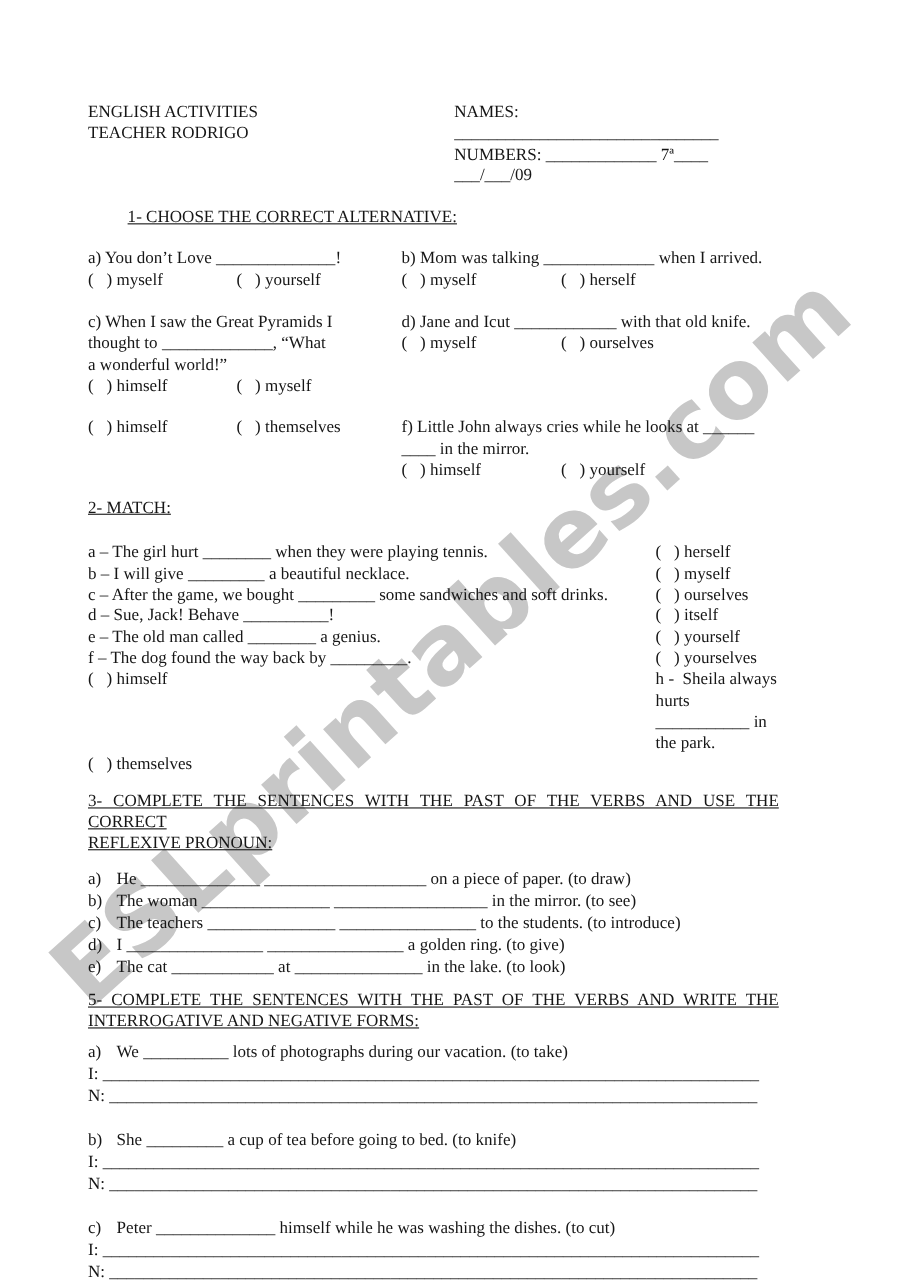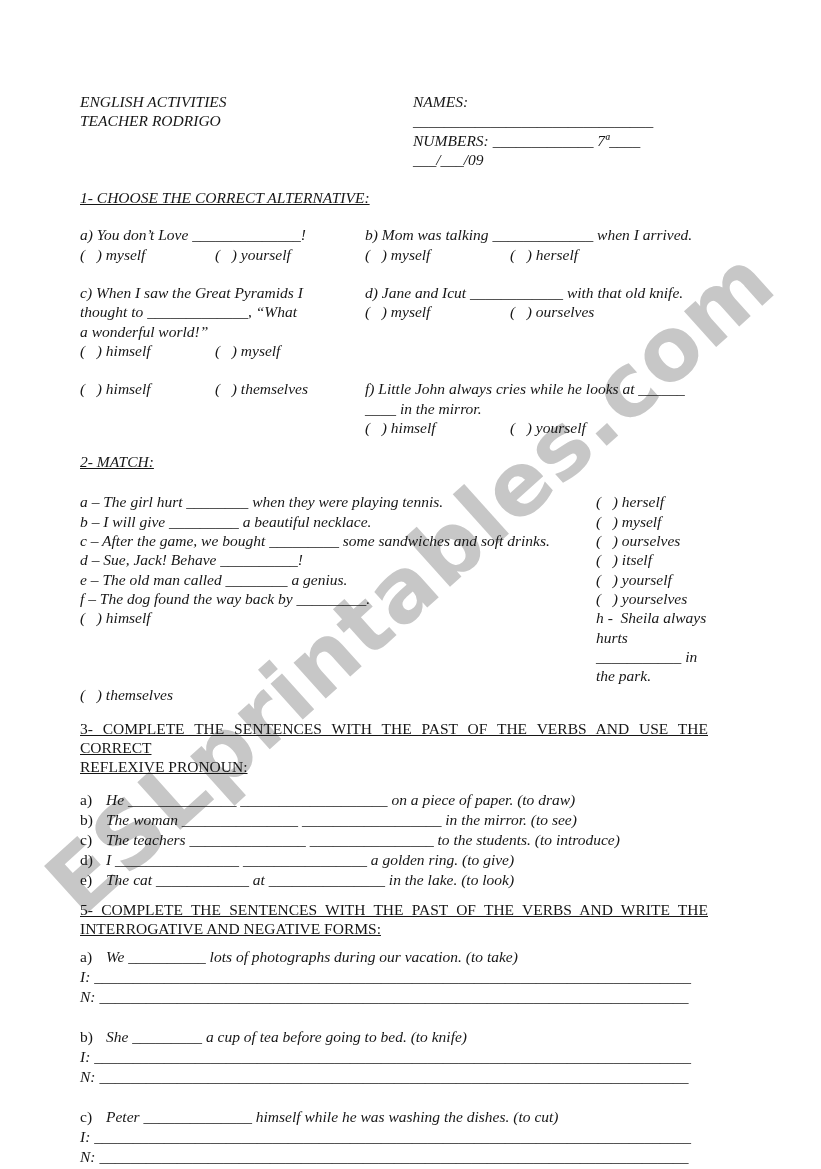--- a/index.html
+++ b/index.html
@@ -25,25 +25,25 @@
     white-space:nowrap;
     z-index:0;
     user-select:none;
   }
   .content{
     position:absolute;
     left:80px;top:92px;
     width:628px;
     z-index:1;
   }
-  .pre{white-space:pre-wrap;font-style:italic;}
+  .pre{white-space:pre-wrap;}
   .heading{text-decoration:underline;}
   .jlast{text-align:justify;text-align-last:justify;}
   .hdr{display:grid;grid-template-columns:333px 1fr;}
-  .s1-title{margin-top:19px;}
+  .s1-title{margin-top:19px;margin-left:36px;}
   .s1-grid{display:grid;grid-template-columns:285px 343px;row-gap:19px;margin-top:18px;}
   .opts{display:flex;}
   .c1 .o1{display:inline-block;min-width:135px;}
   .c2 .o1{display:inline-block;min-width:145px;}
   .s2-title{margin-top:15px;}
   .match-grid{display:grid;grid-template-columns:516px 1fr;margin-top:21px;}
   .s3-title{margin-top:14px;}
   .s3-items{margin-top:13px;}
   .s3-item{display:flex;line-height:20px;}
   .s3-item .lbl{width:26px;flex:none;}

